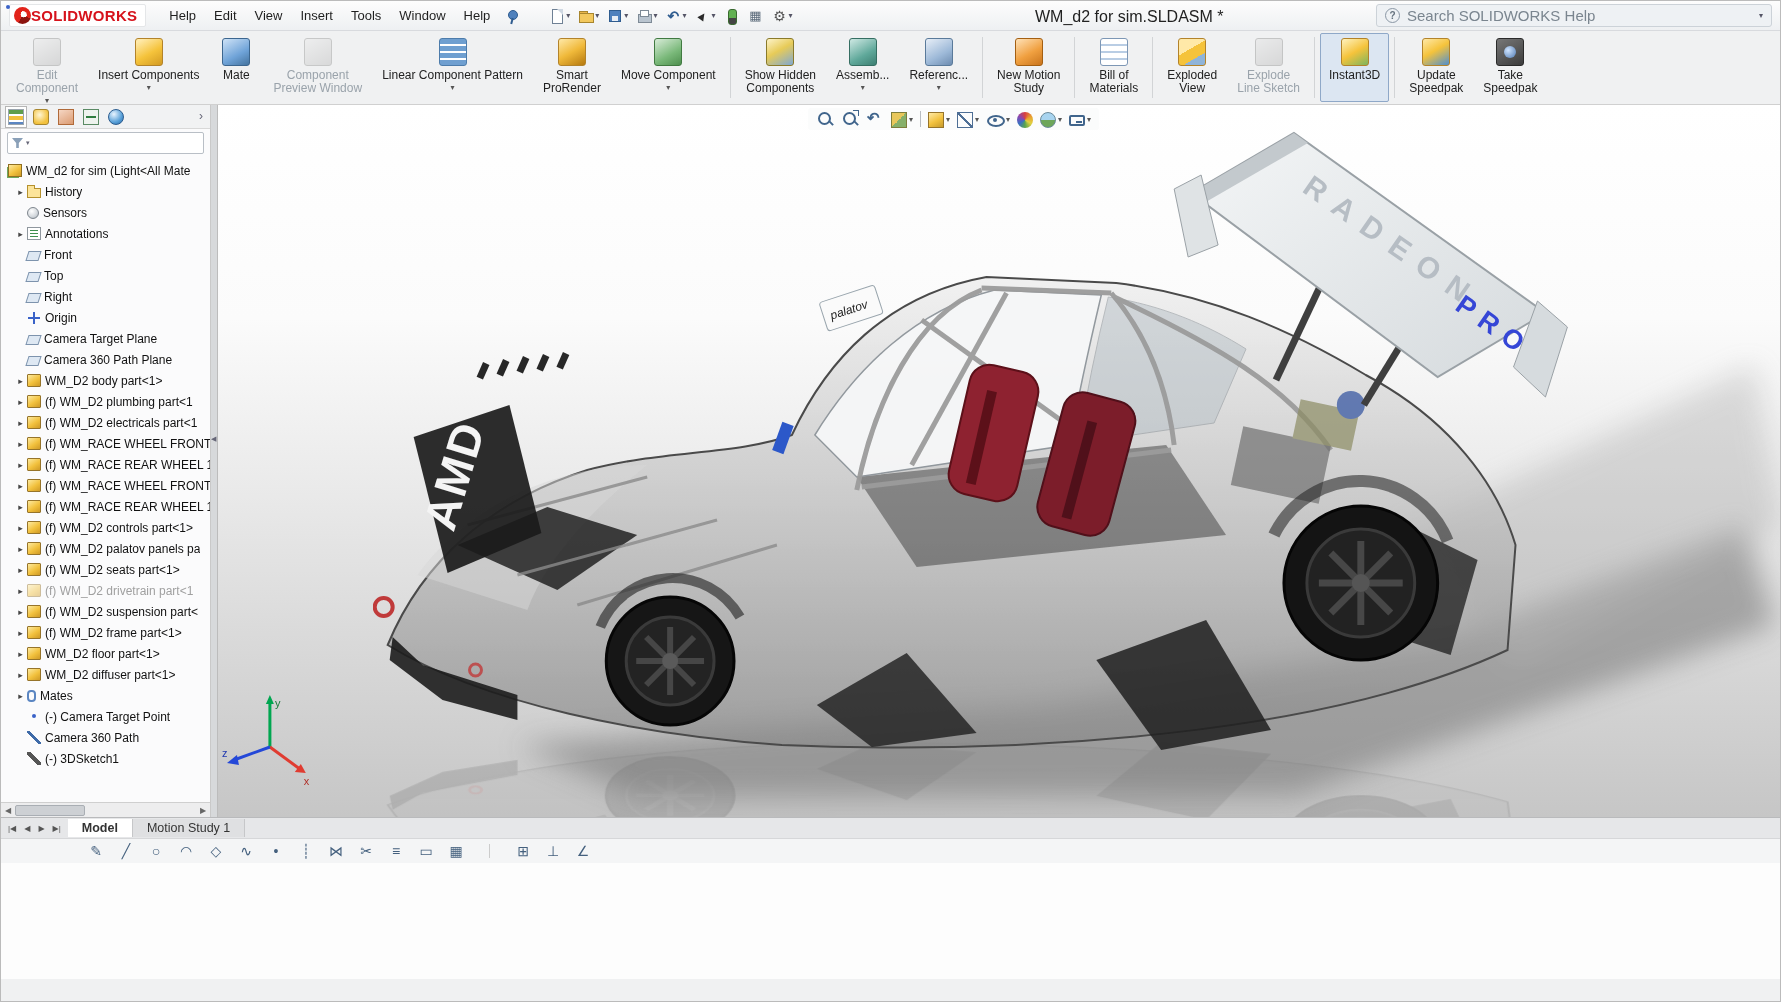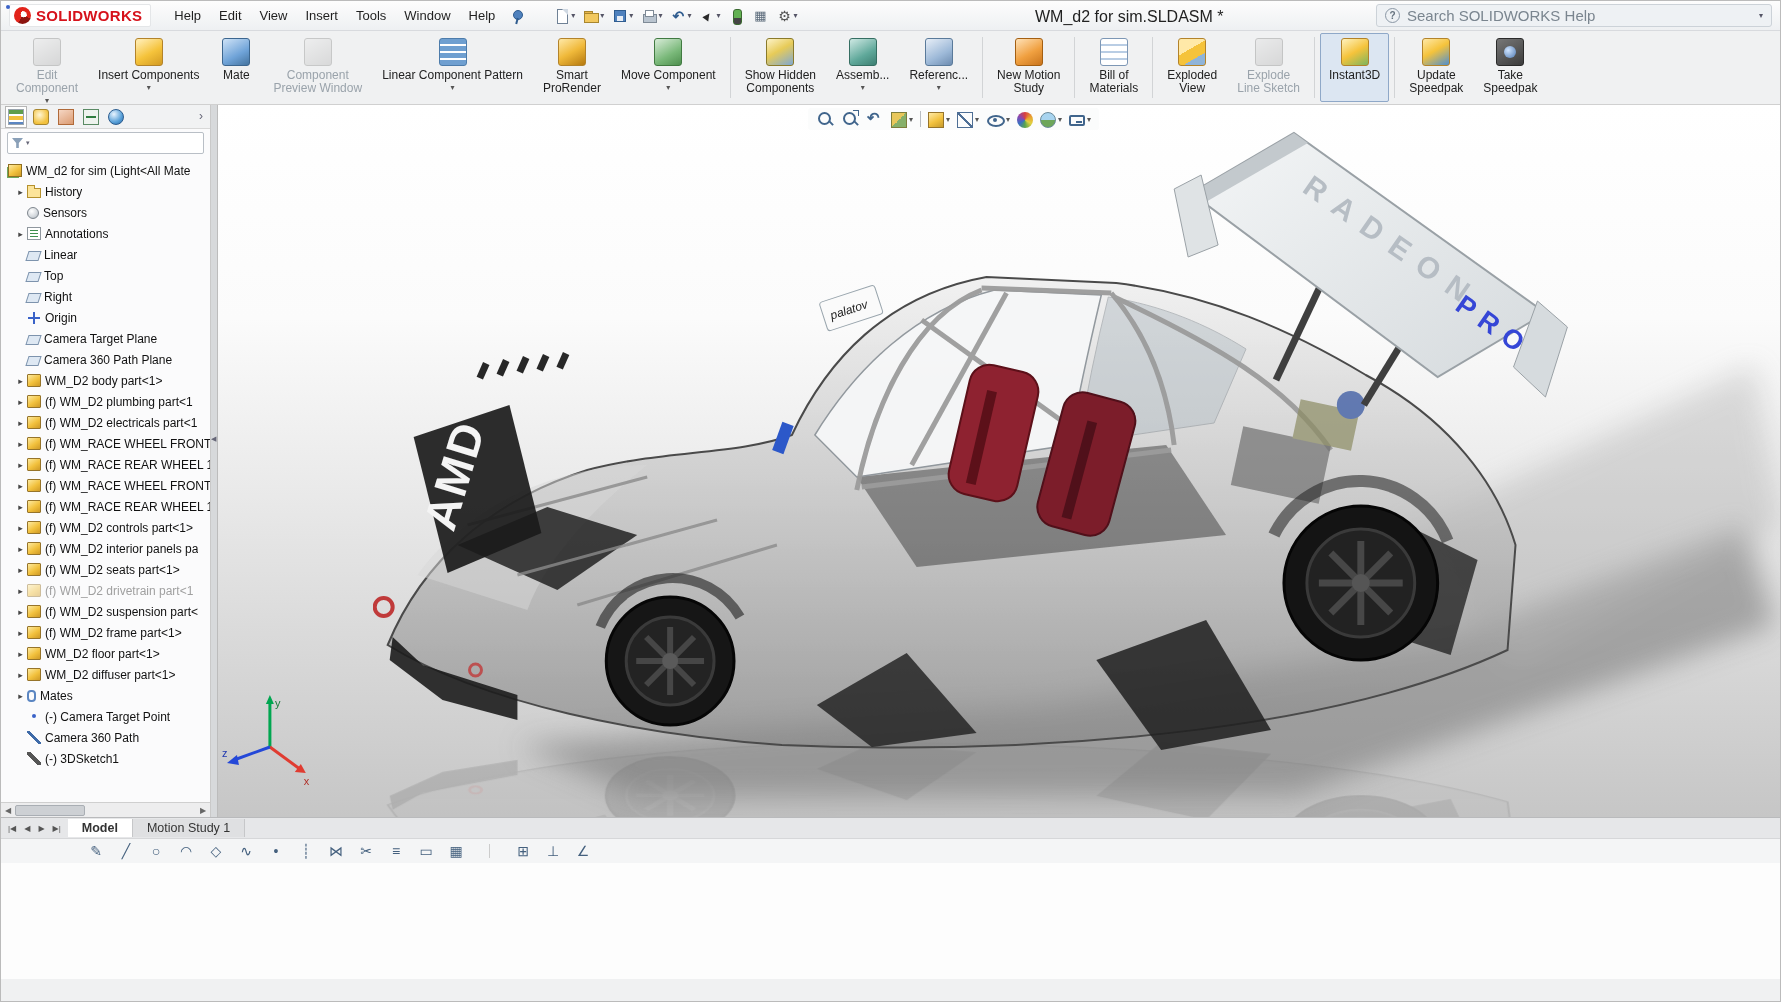--- a/index.html
+++ b/index.html
@@ -6,21 +6,21 @@
   html,body{width:1781px;background:#ddd}
   body{font-family:"Liberation Sans",sans-serif;-webkit-font-smoothing:antialiased}
   .hide{display:none!important}
   .exp.hide{display:inline-block!important;visibility:hidden}
 
   .screen{position:relative;width:1781px;height:1002px;overflow:hidden;background:#f0f1f2;border:1px solid #bbb}
 
   
   .titlebar{position:relative;height:30px;display:flex;align-items:center;gap:4px;padding:0 8px;
     background:linear-gradient(#fdfdfd,#eef0f2);border-bottom:1px solid #d8dade}
-  .logo{display:flex;align-items:center;gap:5px;background:#fff;border:1px solid #e4e6e8;padding:2px 8px 2px 4px;border-radius:2px}
+  .logo{display:flex;align-items:center;background:#fff;border:1px solid #e4e6e8;padding:2px 8px 2px 4px;border-radius:2px}
   .logo-mark{width:17px;height:17px;border-radius:50%;background:conic-gradient(from 210deg,#e2231a 0 72%,#8c1410 72% 100%);position:relative}
   .logo-mark::after{content:"";position:absolute;left:4px;top:4px;width:9px;height:9px;border-radius:50%;background:radial-gradient(circle at 65% 35%,#fff 0 40%,rgba(255,255,255,0) 41%)}
   .logo-text{color:#d6121b;font-weight:bold;font-size:15px;letter-spacing:.3px}
   .menubar{display:flex;margin-left:10px}
   .menu-item{padding:5px 9px;font-size:13px;color:#1f1f1f;cursor:default}
   .pin-icon{width:14px;height:16px;position:relative;margin:0 8px 0 2px}
   .pin-icon::before{content:"";position:absolute;left:3px;top:2px;width:8px;height:8px;border-radius:50%;background:#4f81bd;border:1px solid #2f5c8f}
   .pin-icon::after{content:"";position:absolute;left:6px;top:10px;width:2px;height:6px;background:#2f5c8f;transform:rotate(15deg)}
   .quickbar{display:flex;align-items:center;margin-left:14px}
   .qbtn{display:flex;align-items:center;gap:1px;padding:2px 4px}
@@ -413,21 +413,21 @@
 
             <div class="trow child">
               <span class="exp">▸</span>
               <span class="tree-ico annotations-icon"></span>
               <span class="tlabel">Annotations</span>
             </div>
 
             <div class="trow child">
               <span class="exp hide">▸</span>
               <span class="tree-ico plane-icon"></span>
-              <span class="tlabel">Linear</span>
+              <span class="tlabel">Front</span>
             </div>
 
             <div class="trow child">
               <span class="exp hide">▸</span>
               <span class="tree-ico plane-icon"></span>
               <span class="tlabel">Top</span>
             </div>
 
             <div class="trow child">
               <span class="exp hide">▸</span>
@@ -497,21 +497,21 @@
 
             <div class="trow child">
               <span class="exp">▸</span>
               <span class="tree-ico part-icon"></span>
               <span class="tlabel">(f) WM_D2 controls part&lt;1&gt;</span>
             </div>
 
             <div class="trow child">
               <span class="exp">▸</span>
               <span class="tree-ico part-icon"></span>
-              <span class="tlabel">(f) WM_D2 interior panels pa</span>
+              <span class="tlabel">(f) WM_D2 palatov panels pa</span>
             </div>
 
             <div class="trow child">
               <span class="exp">▸</span>
               <span class="tree-ico part-icon"></span>
               <span class="tlabel">(f) WM_D2 seats part&lt;1&gt;</span>
             </div>
 
             <div class="trow child hidden">
               <span class="exp">▸</span>

